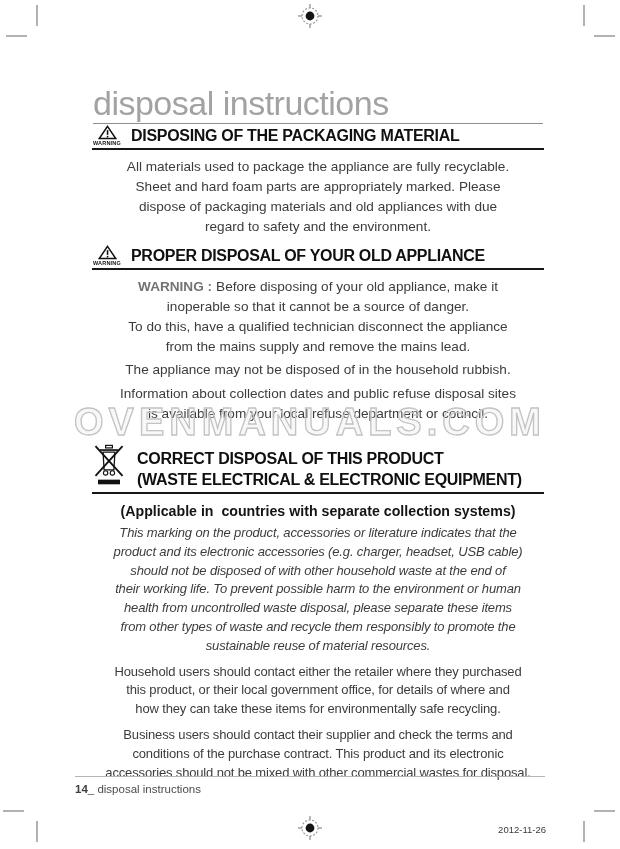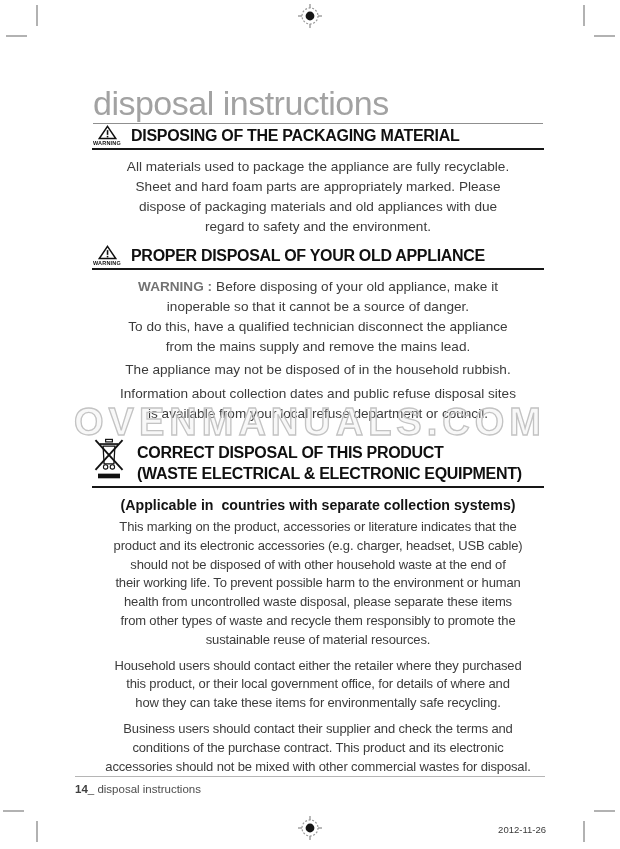--- a/index.html
+++ b/index.html
@@ -16,34 +16,34 @@
   
   .content{position:absolute; left:92px; top:84px; width:452px; color:#3c3c3c;}
   .doc-title{
     font-size:34px; line-height:36px; color:#a2a2a2; letter-spacing:-0.5px;
     padding-bottom:2px; border-bottom:1px solid #8f8f8f; font-weight:normal; margin:1px;
   }
   .sec-head{
     display:flex; align-items:flex-end; gap:9px;
     border-bottom:2px solid #161616; padding-bottom:2px;
   }
-  .sec-head.mt1{} .sec-head.mt2{margin-top:8px;} .sec-head.mt3{margin-top:12px;}
+  .sec-head.mt1{} .sec-head.mt2{margin-top:8px;} .sec-head.mt3{margin-top:18px;}
   .sec-head h2{
     margin:0; font-size:16px; line-height:21px; color:#101010;
     letter-spacing:-0.3px; white-space:pre-line; font-weight:bold;
   }
   .warn-icon{display:flex; flex-direction:column; align-items:center; width:30px; flex:0 0 auto;}
   .warn-word{font-size:5.5px; font-weight:bold; color:#111; letter-spacing:0.2px; line-height:6px;}
   .weee-icon{flex:0 0 auto; margin-right:2px;}
   p{margin:0; white-space:pre-line;text-align:center;}
   .body-a{font-size:13.6px; line-height:20px; margin-top:7px;}
   .body-a.tight{margin-top:3px;}
   .body-a.m4{margin-top:4px;}
   .body-b{font-size:13px; line-height:18.8px; letter-spacing:-0.15px; margin-top:7px;}
-  .body-b.m5{margin-top:5px;}
+  .body-b.m5{margin-top:5px;font-style:italic;}
   .warn-prefix{font-weight:bold; color:#737373; margin-right:4px;}
   .subhead{font-size:14.2px; font-weight:bold; color:#141414; margin-top:9px; white-space:pre-line;}
   
   .watermark{
     position:absolute; left:50px; top:400px; width:520px; text-align:center;
     font-size:38px; font-weight:bold; letter-spacing:5px; line-height:44px;
     color:rgba(215,215,215,0.18);
     -webkit-text-stroke:1.3px #c3c3c3;
     z-index:10; pointer-events:none; white-space:nowrap;
   }

